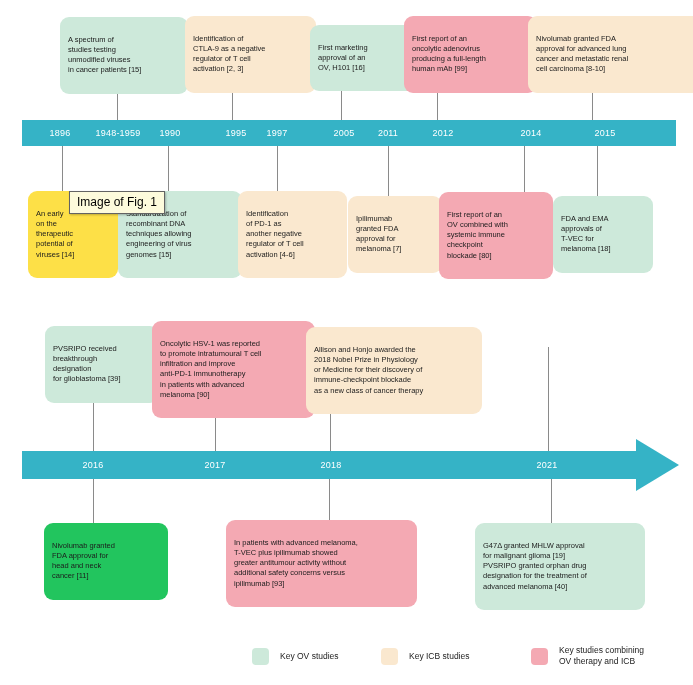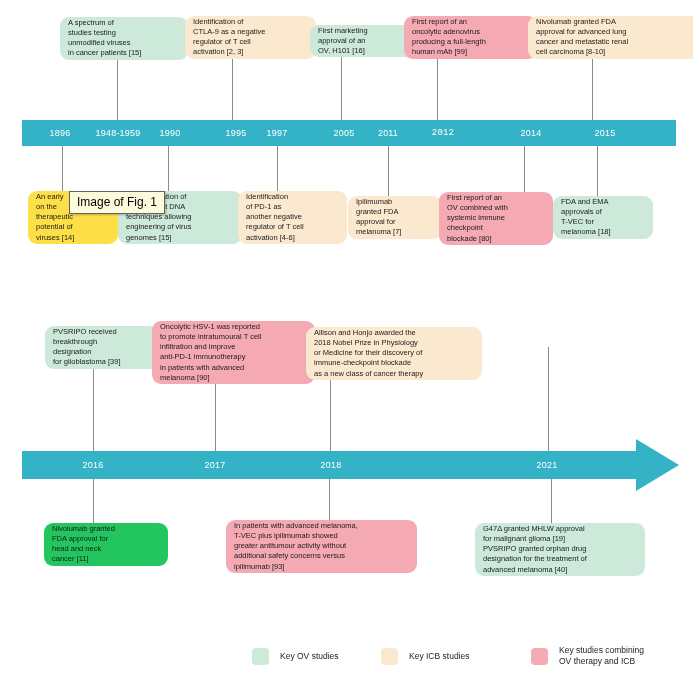--- a/index.html
+++ b/index.html
@@ -3,21 +3,21 @@
 <meta charset="utf-8">
 <style>
   html,body{margin:0;padding:0;background:#ffffff;}
   body{width:693px;height:685px;font-family:"Liberation Sans",sans-serif;}
   #figure{position:relative;width:693px;height:685px;background:#ffffff;overflow:hidden;}
   .bar{position:absolute;z-index:1;}
   .arrow-head{position:absolute;width:0;height:0;z-index:1;}
   .year{position:absolute;z-index:2;color:#ffffff;font-size:9px;letter-spacing:.2px;
         transform:translateX(-50%);white-space:nowrap;}
   .connector{position:absolute;width:1px;background:#8a8a8a;z-index:0;}
-  .event-box{position:absolute;z-index:1;border-radius:9px;padding:1px 8px;
+  .event-box{position:absolute;z-index:1;border-radius:9px;padding:18px 8px;
              font-size:7.5px;line-height:1.35;color:#1c1c1c;white-space:pre;}
   .tooltip{position:absolute;z-index:6;background:#fdfbdc;border:1px solid #636363;
            box-shadow:1px 1px 2px rgba(0,0,0,.25);color:#000000;font-size:12px;
            padding:3px 7px 4px 7px;white-space:nowrap;}
   .legend-swatch{position:absolute;width:17px;height:17px;border-radius:4px;z-index:1;}
   .legend-label{position:absolute;font-size:8.5px;line-height:1.3;color:#1c1c1c;
                 white-space:pre;z-index:1;}
 </style>
 </head>
 <body>
@@ -25,21 +25,21 @@
 <div id="figure">
   <div class="tooltip" style="left: 69px; top: 191px;">Image of Fig. 1</div>
 <div class="bar" style="left: 22px; top: 120px; width: 654px; height: 26px; background: rgb(53, 179, 198);"></div>
     <div class="year" style="left: 60px; top: 120px; height: 26px; line-height: 26px;">1896</div>
     <div class="year" style="left: 118px; top: 120px; height: 36px; line-height: 26px;">1948-1959</div>
     <div class="year" style="left: 170px; top: 120px; height: 26px; line-height: 26px;">1990</div>
     <div class="year" style="left: 236px; top: 120px; height: 26px; line-height: 26px;">1995</div>
     <div class="year" style="left: 277px; top: 120px; height: 26px; line-height: 26px;">1997</div>
     <div class="year" style="left: 344px; top: 120px; height: 26px; line-height: 26px;">2005</div>
     <div class="year" style="left: 388px; top: 120px; height: 26px; line-height: 26px;">2011</div>
-    <div class="year" style="left: 443px; top: 120px; height: 26px; line-height: 26px; font-family: Liberation Mono, monospace;">2012</div>
+    <div class="year" style="left: 443px; top: 120px; height: 26px; line-height: 26px;">2012</div>
     <div class="year" style="left: 531px; top: 120px; height: 26px; line-height: 26px;">2014</div>
     <div class="year" style="left: 605px; top: 120px; height: 26px; line-height: 26px;">2015</div>
     <div class="connector" style="background: rgb(138, 138, 138); left: 117px; top: 37px; height: 83px;"></div>
     <div class="event-box" style="left: 60px; top: 17px; width: 112px; background: rgb(205, 233, 218);">A spectrum of
 studies testing
 unmodified viruses
 in cancer patients [15]</div>
     <div class="connector" style="background: rgb(138, 138, 138); left: 232px; top: 36px; height: 84px;"></div>
     <div class="event-box" style="left: 185px; top: 16px; width: 115px; background: rgb(250, 232, 207);">Identification of
 CTLA-9 as a negative

